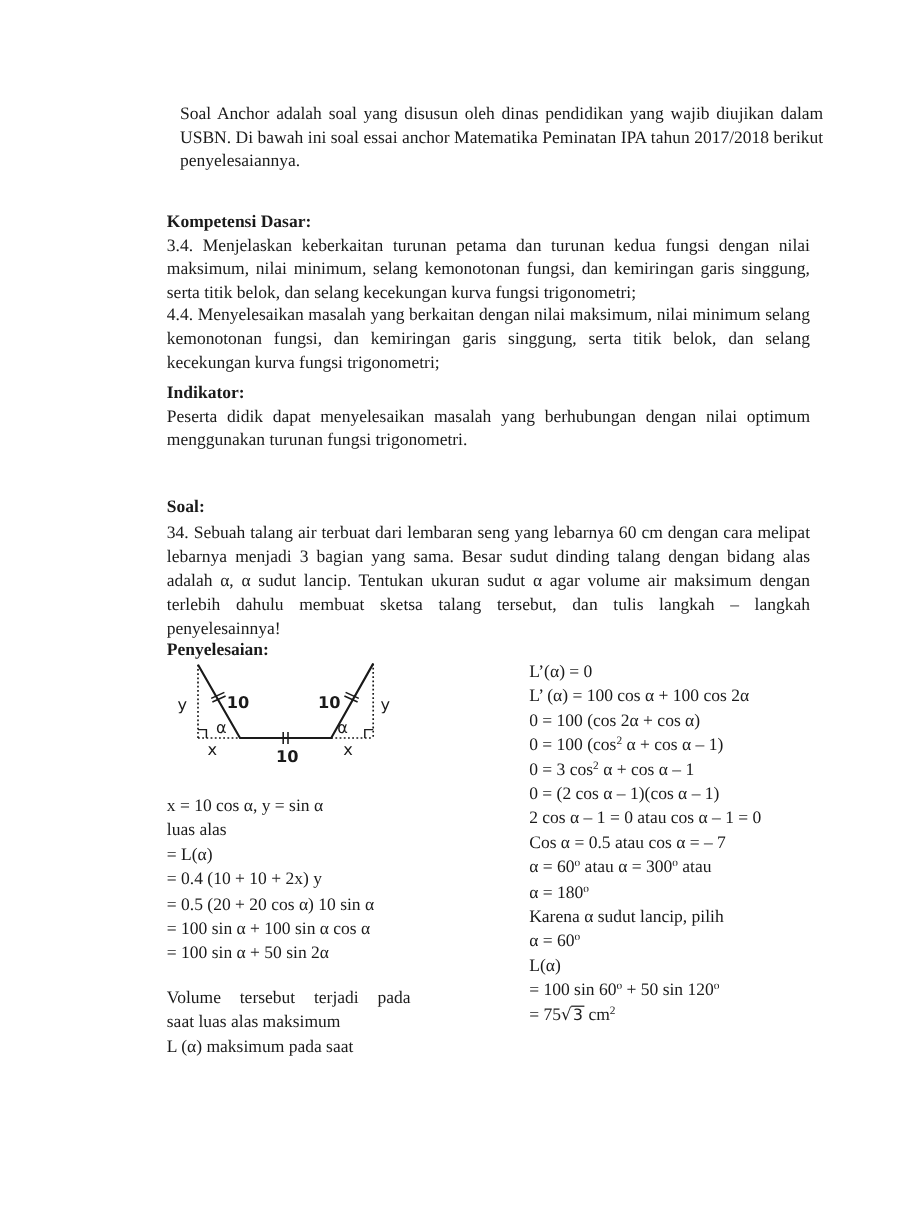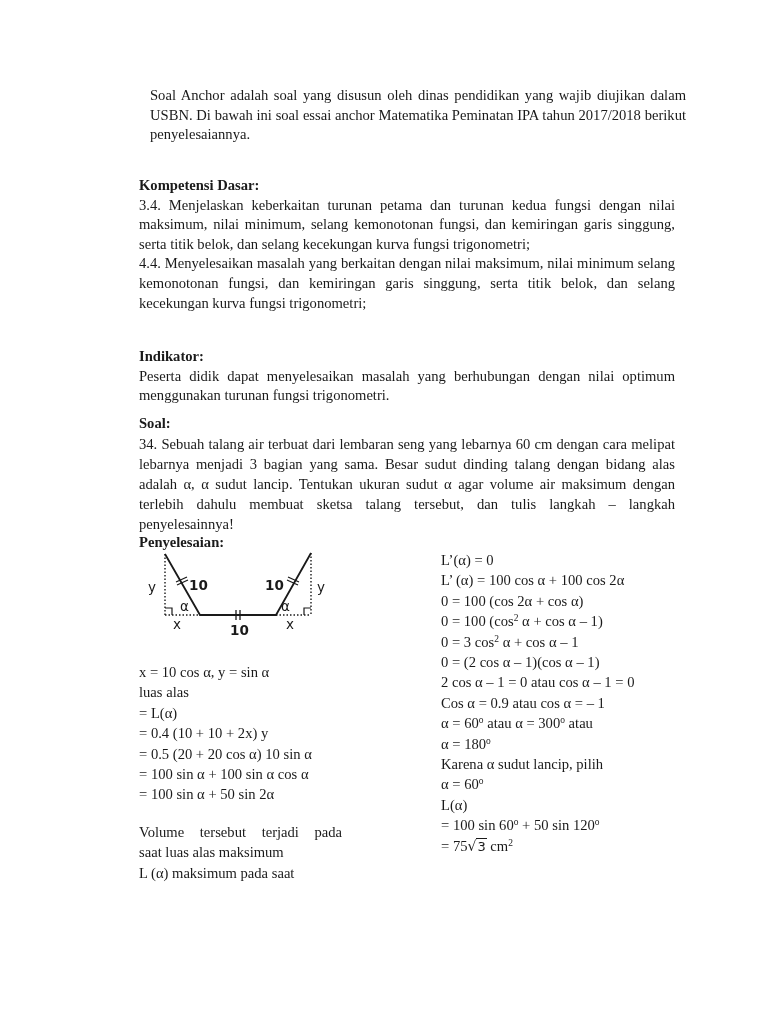--- a/index.html
+++ b/index.html
@@ -27,21 +27,21 @@
 <div class="page">
 
   <div class="block just" style="top:86px;margin-left:11px;">Soal Anchor adalah soal yang disusun oleh dinas pendidikan yang wajib diujikan dalam USBN.  Di bawah ini  soal essai anchor Matematika Peminatan IPA tahun 2017/2018 berikut penyelesaiannya.</div>
 
   <div class="block" style="top:152px;margin-top:24px;">
     <span class="h">Kompetensi Dasar:</span>
     <span class="p just">3.4. Menjelaskan keberkaitan turunan petama dan turunan kedua fungsi dengan nilai maksimum, nilai minimum, selang kemonotonan fungsi, dan kemiringan garis singgung, serta titik belok, dan selang kecekungan kurva fungsi trigonometri;</span>
     <span class="p just">4.4. Menyelesaikan masalah yang berkaitan dengan nilai maksimum, nilai minimum selang kemonotonan fungsi, dan kemiringan garis singgung, serta titik belok, dan selang kecekungan kurva fungsi trigonometri;</span>
   </div>
 
-  <div class="block" style="top:319px;margin-top:28px;">
+  <div class="block" style="top:319px;">
     <span class="h">Indikator:</span>
     <span class="p just">Peserta didik dapat menyelesaikan masalah yang berhubungan dengan nilai optimum menggunakan turunan fungsi trigonometri.</span>
   </div>
 
   <div class="block" style="top:396px;margin-top:18px;">
     <span class="h">Soal:</span>
     <span class="p just" style="line-height:20.2px;">34. Sebuah talang air terbuat dari lembaran seng yang lebarnya 60 cm dengan cara melipat lebarnya menjadi 3 bagian yang sama. Besar sudut dinding talang dengan bidang alas adalah α, α sudut lancip. Tentukan ukuran sudut α agar volume air maksimum dengan terlebih dahulu membuat sketsa talang tersebut, dan tulis langkah – langkah penyelesainnya!</span>
   </div>
 
   <div class="block" style="top:533px; width:200px;">
@@ -103,21 +103,21 @@
   </div>
 
   <div class="col" style="left:441px; top:550px; width:240px;">
     <span class="ln">L’(α) = 0</span>
     <span class="ln">L’ (α) = 100 cos α + 100 cos 2α</span>
     <span class="ln">0 = 100 (cos 2α + cos α)</span>
     <span class="ln"><span>0 = 100 (cos</span><sup>2</sup><span> α + cos α – 1)</span></span>
     <span class="ln"><span>0 = 3 cos</span><sup>2</sup><span> α + cos α – 1</span></span>
     <span class="ln">0 = (2 cos α – 1)(cos α – 1)</span>
     <span class="ln">2 cos α – 1 = 0 atau cos α – 1 = 0</span>
-    <span class="ln">Cos α = 0.9 atau cos α = – 1</span>
+    <span class="ln">Cos α = 0.5 atau cos α = – 7</span>
     <span class="ln"><span>α = 60</span><sup>o</sup><span> atau α = 300</span><sup>o</sup><span> atau</span></span>
     <span class="ln"><span>α = 180</span><sup>o</sup></span>
     <span class="ln">Karena α sudut lancip, pilih</span>
     <span class="ln"><span>α = 60</span><sup>o</sup></span>
     <span class="ln">L(α)</span>
     <span class="ln"><span>= 100 sin 60</span><sup>o</sup><span> + 50 sin 120</span><sup>o</sup></span>
     <span class="ln"><span>= 75</span><span class="sqrt"><span class="rad">√</span><span class="under">3</span></span><span> cm</span><sup>2</sup></span>
   </div>
 
 </div>

